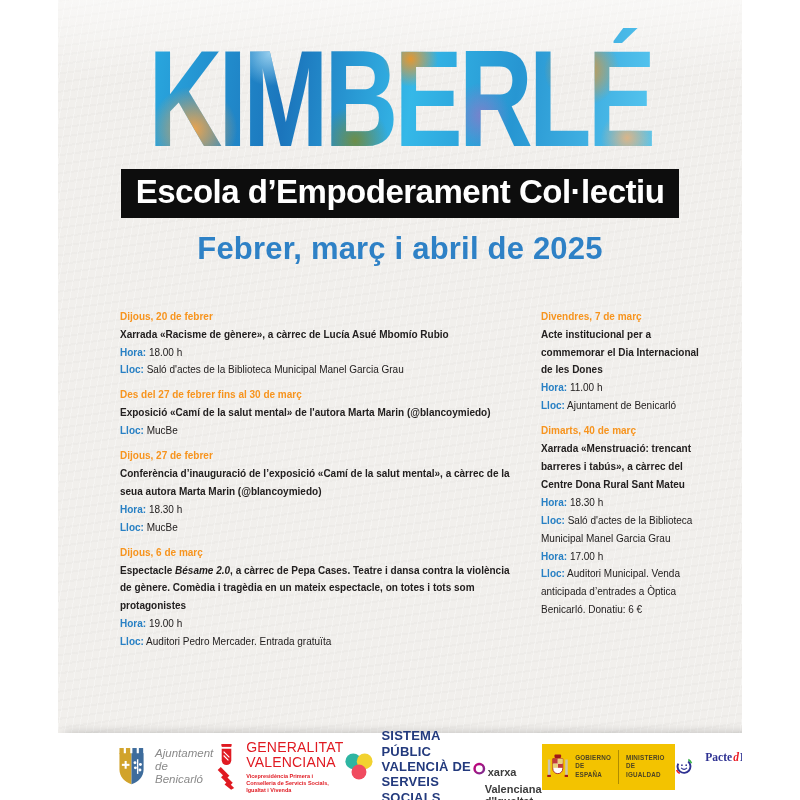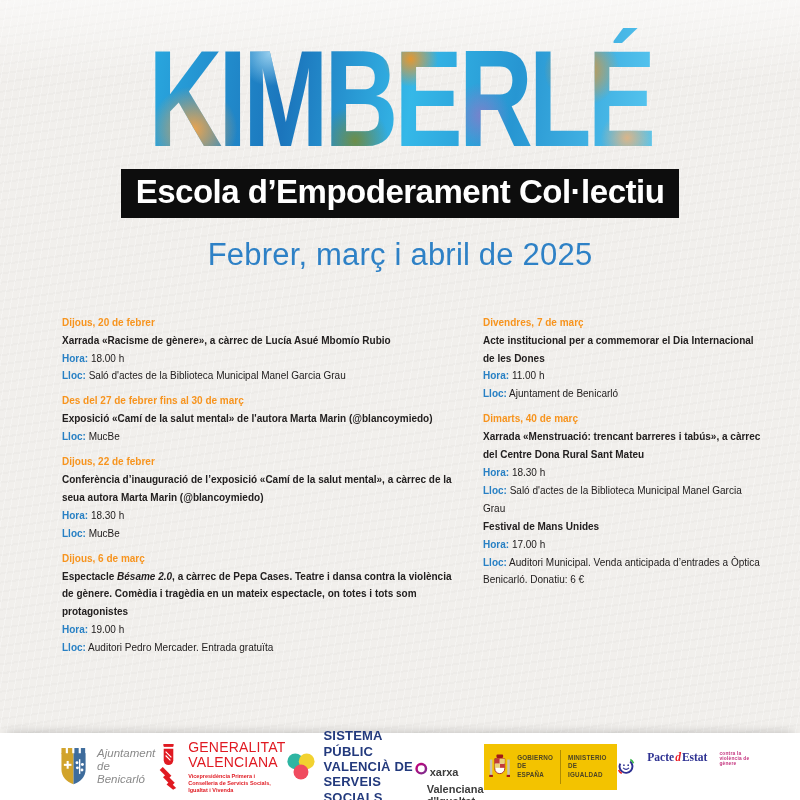--- a/index.html
+++ b/index.html
@@ -1,18 +1,18 @@
 <!DOCTYPE html>
 <html><head>
 <meta charset="utf-8">
 <style>
   html,body{margin:0;padding:0;}
   .poster{
     position:relative;
-    width:800px;height:800px;
+    width:684px;height:800px;
     margin:0 auto;
     overflow:hidden;
     font-family:"Liberation Sans",sans-serif;
     background-color:var(--bg,#F1EFEC);
     background-image:
       linear-gradient(180deg, rgba(255,255,255,.55), rgba(255,255,255,0) 10%),
       repeating-linear-gradient(100deg, rgba(255,255,255,.30) 0 1px, rgba(0,0,0,0) 1px 7px),
       repeating-linear-gradient(172deg, rgba(0,0,0,.016) 0 2px, rgba(0,0,0,0) 2px 9px);
   }
 
@@ -36,23 +36,23 @@
   }
   .subtitle-bar{
     margin-top:0px;
     background:var(--bar,#0D0D0D);
     color:#fff;
     font-weight:700;
     font-size:33px;letter-spacing:-.5px;
     padding:4px 15px 7px;
   }
   .date-line{
-    margin-top:19px;
+    margin-top:13px;
     color:var(--dateblue,#2E81C6);
-    font-weight:400;font-size:31px;letter-spacing:.2px;
+    font-weight:700;font-size:31px;letter-spacing:.2px;
   }
 
   
   .events{
     margin-top:41px;
     padding:0 36px 0 62px;
     display:grid;
     grid-template-columns:400px 1fr;
     column-gap:21px;
     font-size:10px;line-height:17.9px;
@@ -109,21 +109,21 @@
           <div class="event-title"><span>Xarrada «Racisme de gènere», a càrrec de Lucía Asué Mbomío Rubio</span></div>
           <div class="meta-line"><span class="meta-label">Hora:</span> 18.00 h</div>
           <div class="meta-line"><span class="meta-label">Lloc:</span> Saló d'actes de la Biblioteca Municipal Manel Garcia Grau</div>
         </div>
         <div class="event">
           <div class="event-date">Des del 27 de febrer fins al 30 de març</div>
           <div class="event-title"><span>Exposició «Camí de la salut mental» de l'autora Marta Marin (@blancoymiedo)</span></div>
           <div class="meta-line"><span class="meta-label">Lloc:</span> MucBe</div>
         </div>
         <div class="event">
-          <div class="event-date">Dijous, 22 de febrer</div>
+          <div class="event-date">Dijous, 27 de febrer</div>
           <div class="event-title"><span>Conferència d’inauguració de l’exposició «Camí de la salut mental», a càrrec de la seua autora Marta Marin (@blancoymiedo)</span></div>
           <div class="meta-line"><span class="meta-label">Hora:</span> 18.30 h</div>
           <div class="meta-line"><span class="meta-label">Lloc:</span> MucBe</div>
         </div>
         <div class="event">
           <div class="event-date">Dijous, 6 de març</div>
           <div class="event-title"><span>Espectacle </span><span class="italic">Bésame 2.0</span><span>, a càrrec de Pepa Cases. Teatre i dansa contra la violència de gènere. Comèdia i tragèdia en un mateix espectacle, on totes i tots som protagonistes</span></div>
           <div class="meta-line"><span class="meta-label">Hora:</span> 19.00 h</div>
           <div class="meta-line"><span class="meta-label">Lloc:</span> Auditori Pedro Mercader. Entrada gratuïta</div>
         </div>
@@ -135,21 +135,20 @@
           <div class="meta-line"><span class="meta-label">Hora:</span> 11.00 h</div>
           <div class="meta-line"><span class="meta-label">Lloc:</span> Ajuntament de Benicarló</div>
         </div>
         <div class="event">
           <div class="event-date">Dimarts, 40 de març</div>
           <div class="event-title"><span>Xarrada «Menstruació: trencant barreres i tabús», a càrrec del Centre Dona Rural Sant Mateu</span></div>
           <div class="meta-line"><span class="meta-label">Hora:</span> 18.30 h</div>
           <div class="meta-line"><span class="meta-label">Lloc:</span> Saló d'actes de la Biblioteca Municipal Manel Garcia Grau</div>
         </div>
         <div class="event">
-          <div class="event-title"><span>Festival de Mans Unides</span></div>
           <div class="meta-line"><span class="meta-label">Hora:</span> 17.00 h</div>
           <div class="meta-line"><span class="meta-label">Lloc:</span> Auditori Municipal. Venda anticipada d’entrades a Òptica Benicarló. Donatiu: 6 €</div>
         </div>
       </div>
   </div>
 
   <div class="footer">
 
     <div class="logo">
       <svg width="33" height="42" viewBox="0 0 36 44">

